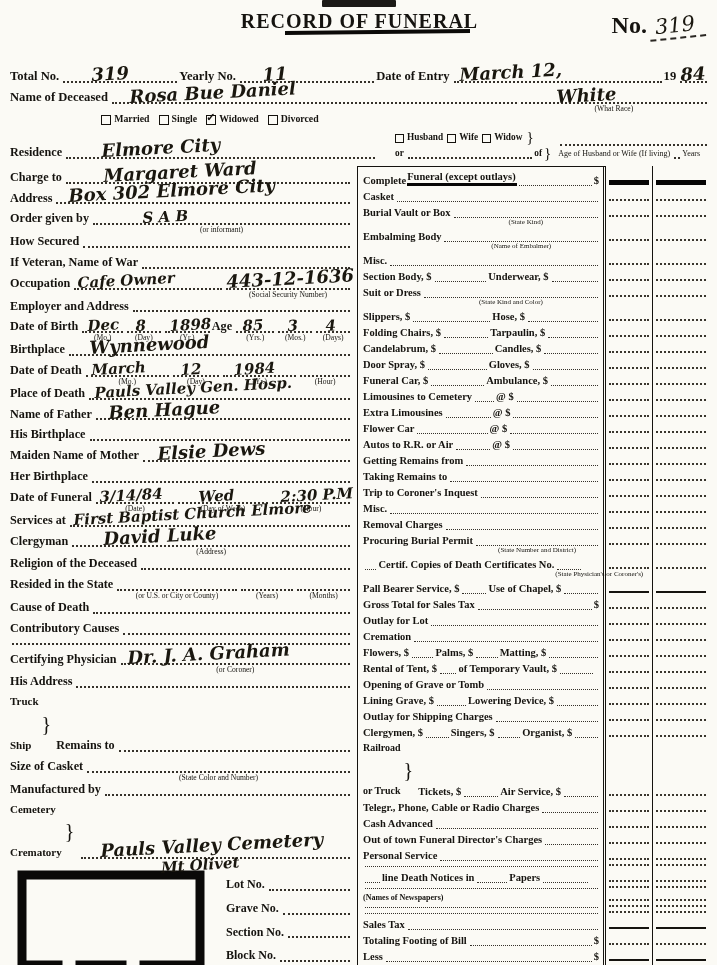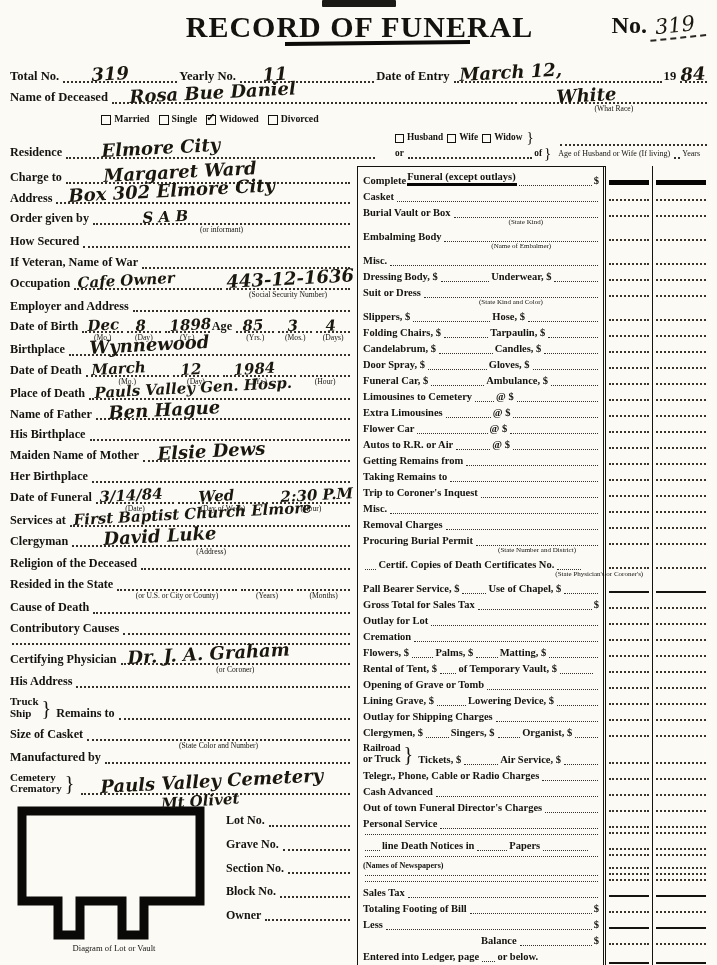--- a/index.html
+++ b/index.html
@@ -1,20 +1,20 @@
 <!DOCTYPE html>
 <html><head>
 <meta charset="utf-8">
 <style>
   html,body{margin:0;padding:0;background:#e8e6e1;}
   .page{position:relative;width:717px;height:965px;background:#fbfaf5;box-sizing:border-box;
         padding:2px 8px 0 10px;overflow:hidden;font-family:"Liberation Serif",serif;color:#15130f;}
   .smudge{position:absolute;top:0;left:322px;width:74px;height:7px;background:#1c1a17;border-radius:1px;}
   .titlebar{position:relative;text-align:center;margin-top:8px;height:52px;}
-  .titlebar h1{margin:0;font-size:30px;font-weight:800;letter-spacing:1px;display:inline-block;}
+  .titlebar h1{margin:0;font-size:20px;font-weight:800;letter-spacing:1px;display:inline-block;}
   .title-rule{width:185px;height:4px;background:#0b0a08;margin:0 auto;position:relative;top:-3px;left:18px;transform:rotate(-0.6deg);}
   .no-block{position:absolute;right:4px;top:2px;display:flex;align-items:flex-end;}
   .no-lab{font-size:24px;font-weight:600;}
   .no-val{font-size:21px;padding:0 10px 0 6px;border-bottom:2px dashed #2a2723;margin-left:2px;transform:rotate(-6deg);}
   .hwt,.hw,.hw2,.hwi{font-family:"DejaVu Serif",serif;font-style:italic;color:#1a170f;}
 
   .frow{display:flex;align-items:flex-end;margin-top:8px;font-size:12.2px;font-weight:600;line-height:1.05;position:relative;}
   .lab{white-space:nowrap;padding-right:2px;}
   .lab.sm{font-size:8px;font-weight:400;}
   .lab.sm2{font-size:8px;font-weight:400;}
@@ -27,21 +27,21 @@
   .seg .sub{position:absolute;top:calc(100% + 1px);left:0;right:0;text-align:center;
             font-size:7.6px;font-weight:400;line-height:1;white-space:nowrap;}
   .seg .hw{position:absolute;bottom:-2px;left:var(--wx,8%);font-size:15px;white-space:nowrap;transform:rotate(-3deg);transform-origin:left bottom;}
   .seg .hw.big{font-size:18px;}
   .seg .hw2{position:absolute;top:45%;left:30%;font-size:15px;white-space:nowrap;transform:rotate(-4deg);z-index:3;}
   .subrow{margin-bottom:10px;}
   .chk{display:inline-flex;align-items:flex-end;margin-right:9px;font-size:9.8px;font-weight:700;white-space:nowrap;}
   .box{display:inline-block;width:8px;height:8px;border:1.3px solid #14110c;margin-right:3px;position:relative;}
   .box.ck:after{content:"\2713";position:absolute;top:-4px;left:-1px;font-size:11px;font-weight:900;}
   .brace{display:flex;align-items:center;margin-right:2px;}
-  .blines{display:flex;flex-direction:column;font-size:11px;line-height:1.08;}
+  .blines{display:flex;flex-direction:column;font-size:11px;line-height:1.08;gap:32px;}
   .bchar{font-size:20px;font-weight:400;margin:0 3px;}
 
   .resflex{display:flex;align-items:flex-end;margin-top:2px;}
   #res-left{flex:1.05;}
   .res-right{width:332px;display:flex;align-items:flex-end;gap:5px;padding-left:6px;box-sizing:border-box;}
   .rr-l{flex:1.05;display:flex;flex-direction:column;margin-left:12px;}
   .rr-r{flex:1;display:flex;flex-direction:column;}
   .res-right .frow{margin-top:4px;font-size:9.3px;}
   .res-right .chk{margin-right:4px;font-size:9.3px;}
   .res-right .box{width:7px;height:7px;}
@@ -539,21 +539,21 @@
           <span class="lab">Misc.</span>
           <span class="dfill" style="flex-grow: 1;"></span>
         </div>
         <div class="acell a1">
           <span class="aline dot"></span>
         </div>
         <div class="acell a2">
           <span class="aline dot"></span>
         </div>
         <div class="frow  bcell">
-          <span class="lab">Dressing Body, $</span>
+          <span class="lab">Section Body, $</span>
           <span class="dfill" style="flex-grow: 1;"></span>
           <span class="lab">Underwear, $</span>
           <span class="dfill" style="flex-grow: 0.9;"></span>
         </div>
         <div class="acell a1">
           <span class="aline dot"></span>
         </div>
         <div class="acell a2">
           <span class="aline dot"></span>
         </div>

